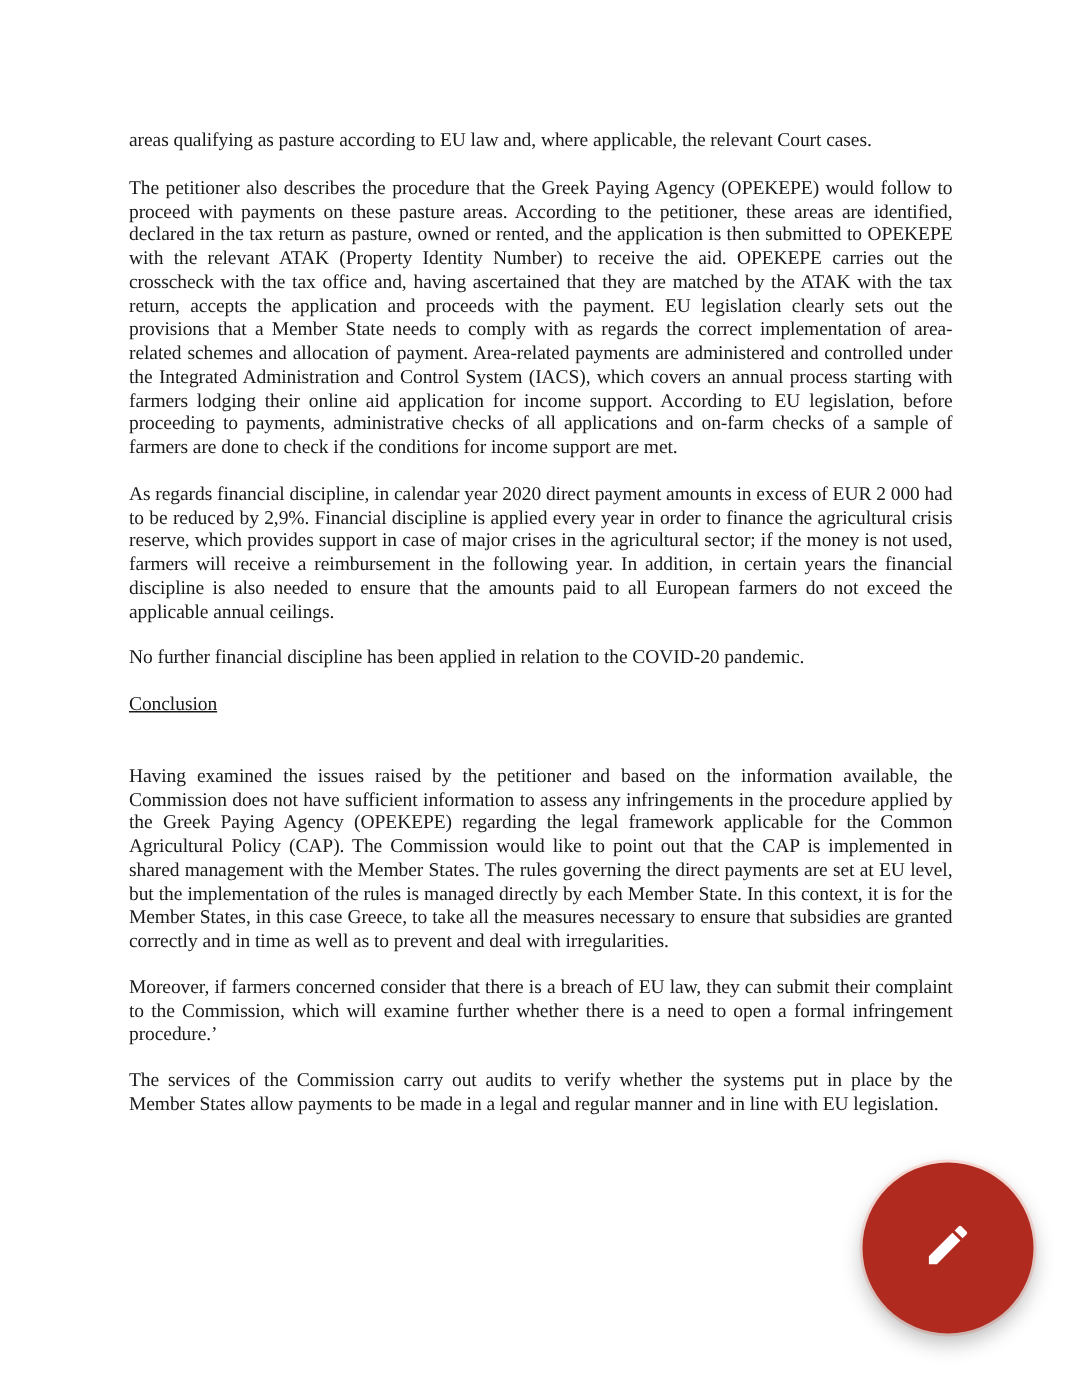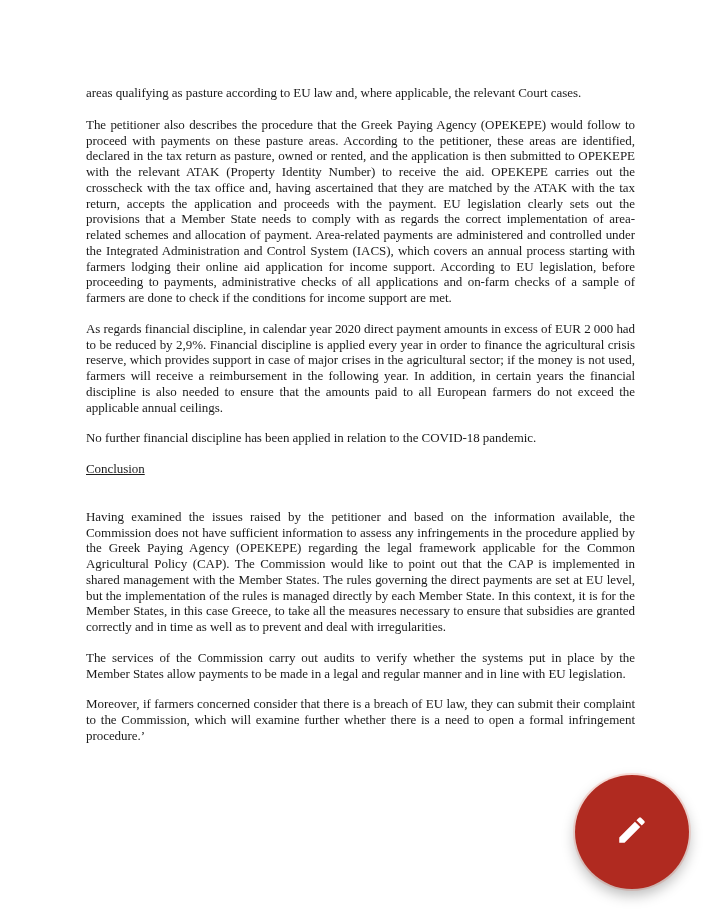--- a/index.html
+++ b/index.html
@@ -56,25 +56,25 @@
     height: 34px;
   }
 </style>
 </head>
 <body>
 
 <div class="page">
   <p class="first">areas qualifying as pasture according to EU law and, where applicable, the relevant Court cases.</p>
   <p>The petitioner also describes the procedure that the Greek Paying Agency (OPEKEPE) would follow to proceed with payments on these pasture areas. According to the petitioner, these areas are identified, declared in the tax return as pasture, owned or rented, and the application is then submitted to OPEKEPE with the relevant ATAK (Property Identity Number) to receive the aid. OPEKEPE carries out the crosscheck with the tax office and, having ascertained that they are matched by the ATAK with the tax return, accepts the application and proceeds with the payment. EU legislation clearly sets out the provisions that a Member State needs to comply with as regards the correct implementation of area-related schemes and allocation of payment. Area-related payments are administered and controlled under the Integrated Administration and Control System (IACS), which covers an annual process starting with farmers lodging their online aid application for income support. According to EU legislation, before proceeding to payments, administrative checks of all applications and on-farm checks of a sample of farmers are done to check if the conditions for income support are met.</p>
   <p>As regards financial discipline, in calendar year 2020 direct payment amounts in excess of EUR 2 000 had to be reduced by 2,9%. Financial discipline is applied every year in order to finance the agricultural crisis reserve, which provides support in case of major crises in the agricultural sector; if the money is not used, farmers will receive a reimbursement in the following year. In addition, in certain years the financial discipline is also needed to ensure that the amounts paid to all European farmers do not exceed the applicable annual ceilings.</p>
-  <p>No further financial discipline has been applied in relation to the COVID-18 pandemic.</p>
+  <p>No further financial discipline has been applied in relation to the COVID-20 pandemic.</p>
   <p class="heading">Conclusion</p>
   <p>Having examined the issues raised by the petitioner and based on the information available, the Commission does not have sufficient information to assess any infringements in the procedure applied by the Greek Paying Agency (OPEKEPE) regarding the legal framework applicable for the Common Agricultural Policy (CAP). The Commission would like to point out that the CAP is implemented in shared management with the Member States. The rules governing the direct payments are set at EU level, but the implementation of the rules is managed directly by each Member State. In this context, it is for the Member States, in this case Greece, to take all the measures necessary to ensure that subsidies are granted correctly and in time as well as to prevent and deal with irregularities.</p>
+  <p>Moreover, if farmers concerned consider that there is a breach of EU law, they can submit their complaint to the Commission, which will examine further whether there is a need to open a formal infringement procedure.’</p>
   <p>The services of the Commission carry out audits to verify whether the systems put in place by the Member States allow payments to be made in a legal and regular manner and in line with EU legislation.</p>
-  <p>Moreover, if farmers concerned consider that there is a breach of EU law, they can submit their complaint to the Commission, which will examine further whether there is a need to open a formal infringement procedure.’</p>
 </div>
 
 <div class="fab">
   <span>
     <svg viewBox="0 0 24 24">
       <path fill="#ffffff" d="M3 17.25V21h3.75L17.81 9.94l-3.75-3.75L3 17.25zM20.71 7.04a1 1 0 0 0 0-1.41l-2.34-2.34a1 1 0 0 0-1.41 0l-1.83 1.83 3.75 3.75 1.83-1.83z"></path>
     </svg>
   </span>
 </div>
 

